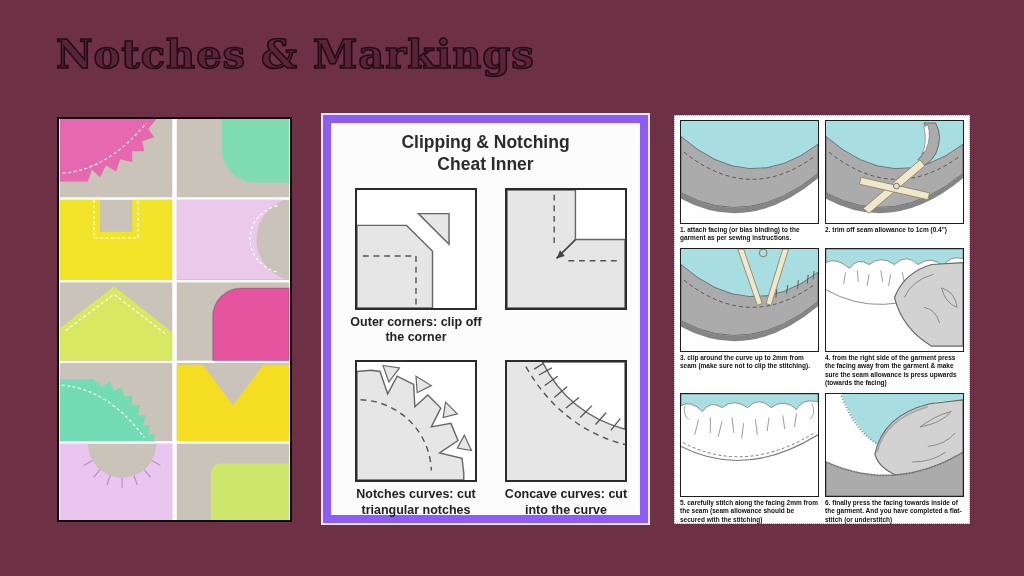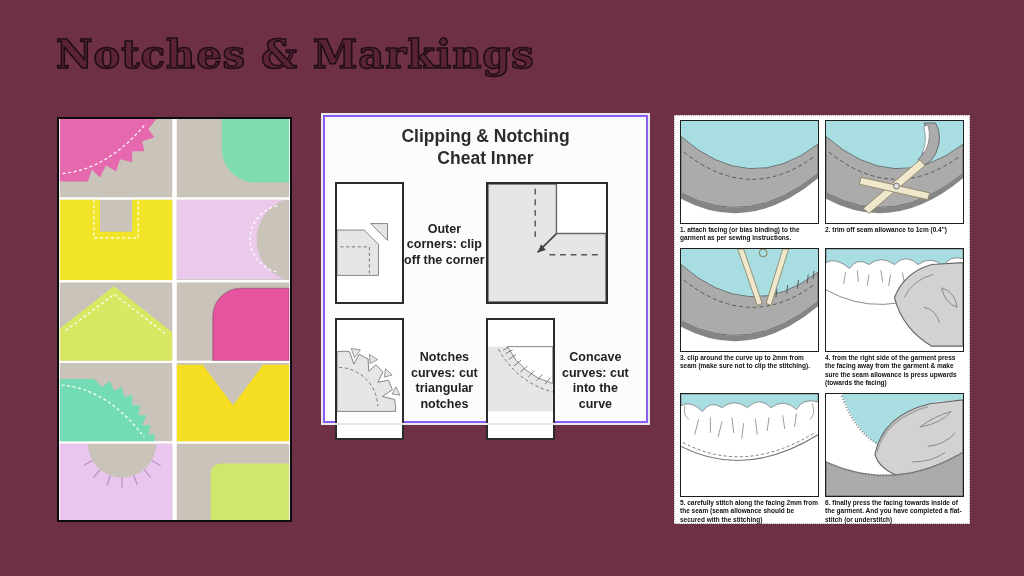--- a/index.html
+++ b/index.html
@@ -7,27 +7,27 @@
          font-family:"Liberation Sans",sans-serif;text-decoration:underline;}
   
   .slide-title{position:absolute;left:56px;top:30px;margin:0;
     font-family:"DejaVu Serif",serif;font-weight:700;font-size:40px;letter-spacing:1px;
     color:#5a2336;-webkit-text-stroke:1.6px #200d18;}
   
   .photo-panel{position:absolute;left:57px;top:117px;width:235px;height:405px;
     background:#fff;border:2px solid #0d0d0d;box-sizing:border-box;}
   .photo-panel svg{display:block;}
   
-  .cheat-panel{position:absolute;left:323px;top:115px;width:325px;height:308px;
-    background:#fcfcfc;border:2px solid #8b5cf6;outline:2px solid #e9e9e9;box-sizing:border-box;}
+  .cheat-panel{position:absolute;left:323px;top:115px;width:325px;height:408px;
+    background:#fcfcfc;border:8px solid #8b5cf6;outline:2px solid #e9e9e9;box-sizing:border-box;}
   .cheat-title{margin:9px 0 0 0;text-align:center;font-size:17.5px;font-weight:700;
     color:#2c2c2c;line-height:1.25;}
   .cs-grid{display:grid;grid-template-columns:150px 150px;justify-content:space-between;
     padding:12px 10px 0 10px;row-gap:14px;}
-  .cs-item{margin:0;display:flex;flex-direction:row;align-items:center;}
+  .cs-item{margin:0;display:flex;flex-direction:column;align-items:center;}
   .cs-box{width:118px;height:118px;border:2.5px solid #2b2b2b;background:#fff;}
   .cs-item figcaption{margin-top:5px;font-size:12.5px;font-weight:600;color:#222;
     text-align:center;line-height:1.25;width:148px;}
   
   .steps-panel{position:absolute;left:674px;top:115px;width:296px;height:409px;
     background:#fff;border:1px dotted #aaa;box-sizing:border-box;padding:4px 5px;}
   .steps-grid{display:grid;grid-template-columns:1fr 1fr;column-gap:6px;row-gap:5px;}
   .step-item{margin:0;display:flex;flex-direction:column;}
   .step-img{width:100%;height:104px;border:1.5px solid #1e1e1e;box-sizing:border-box;background:#fff;}
   .step-item figcaption{margin-top:2px;font-size:6.5px;font-weight:700;color:#111;line-height:1.3;}

